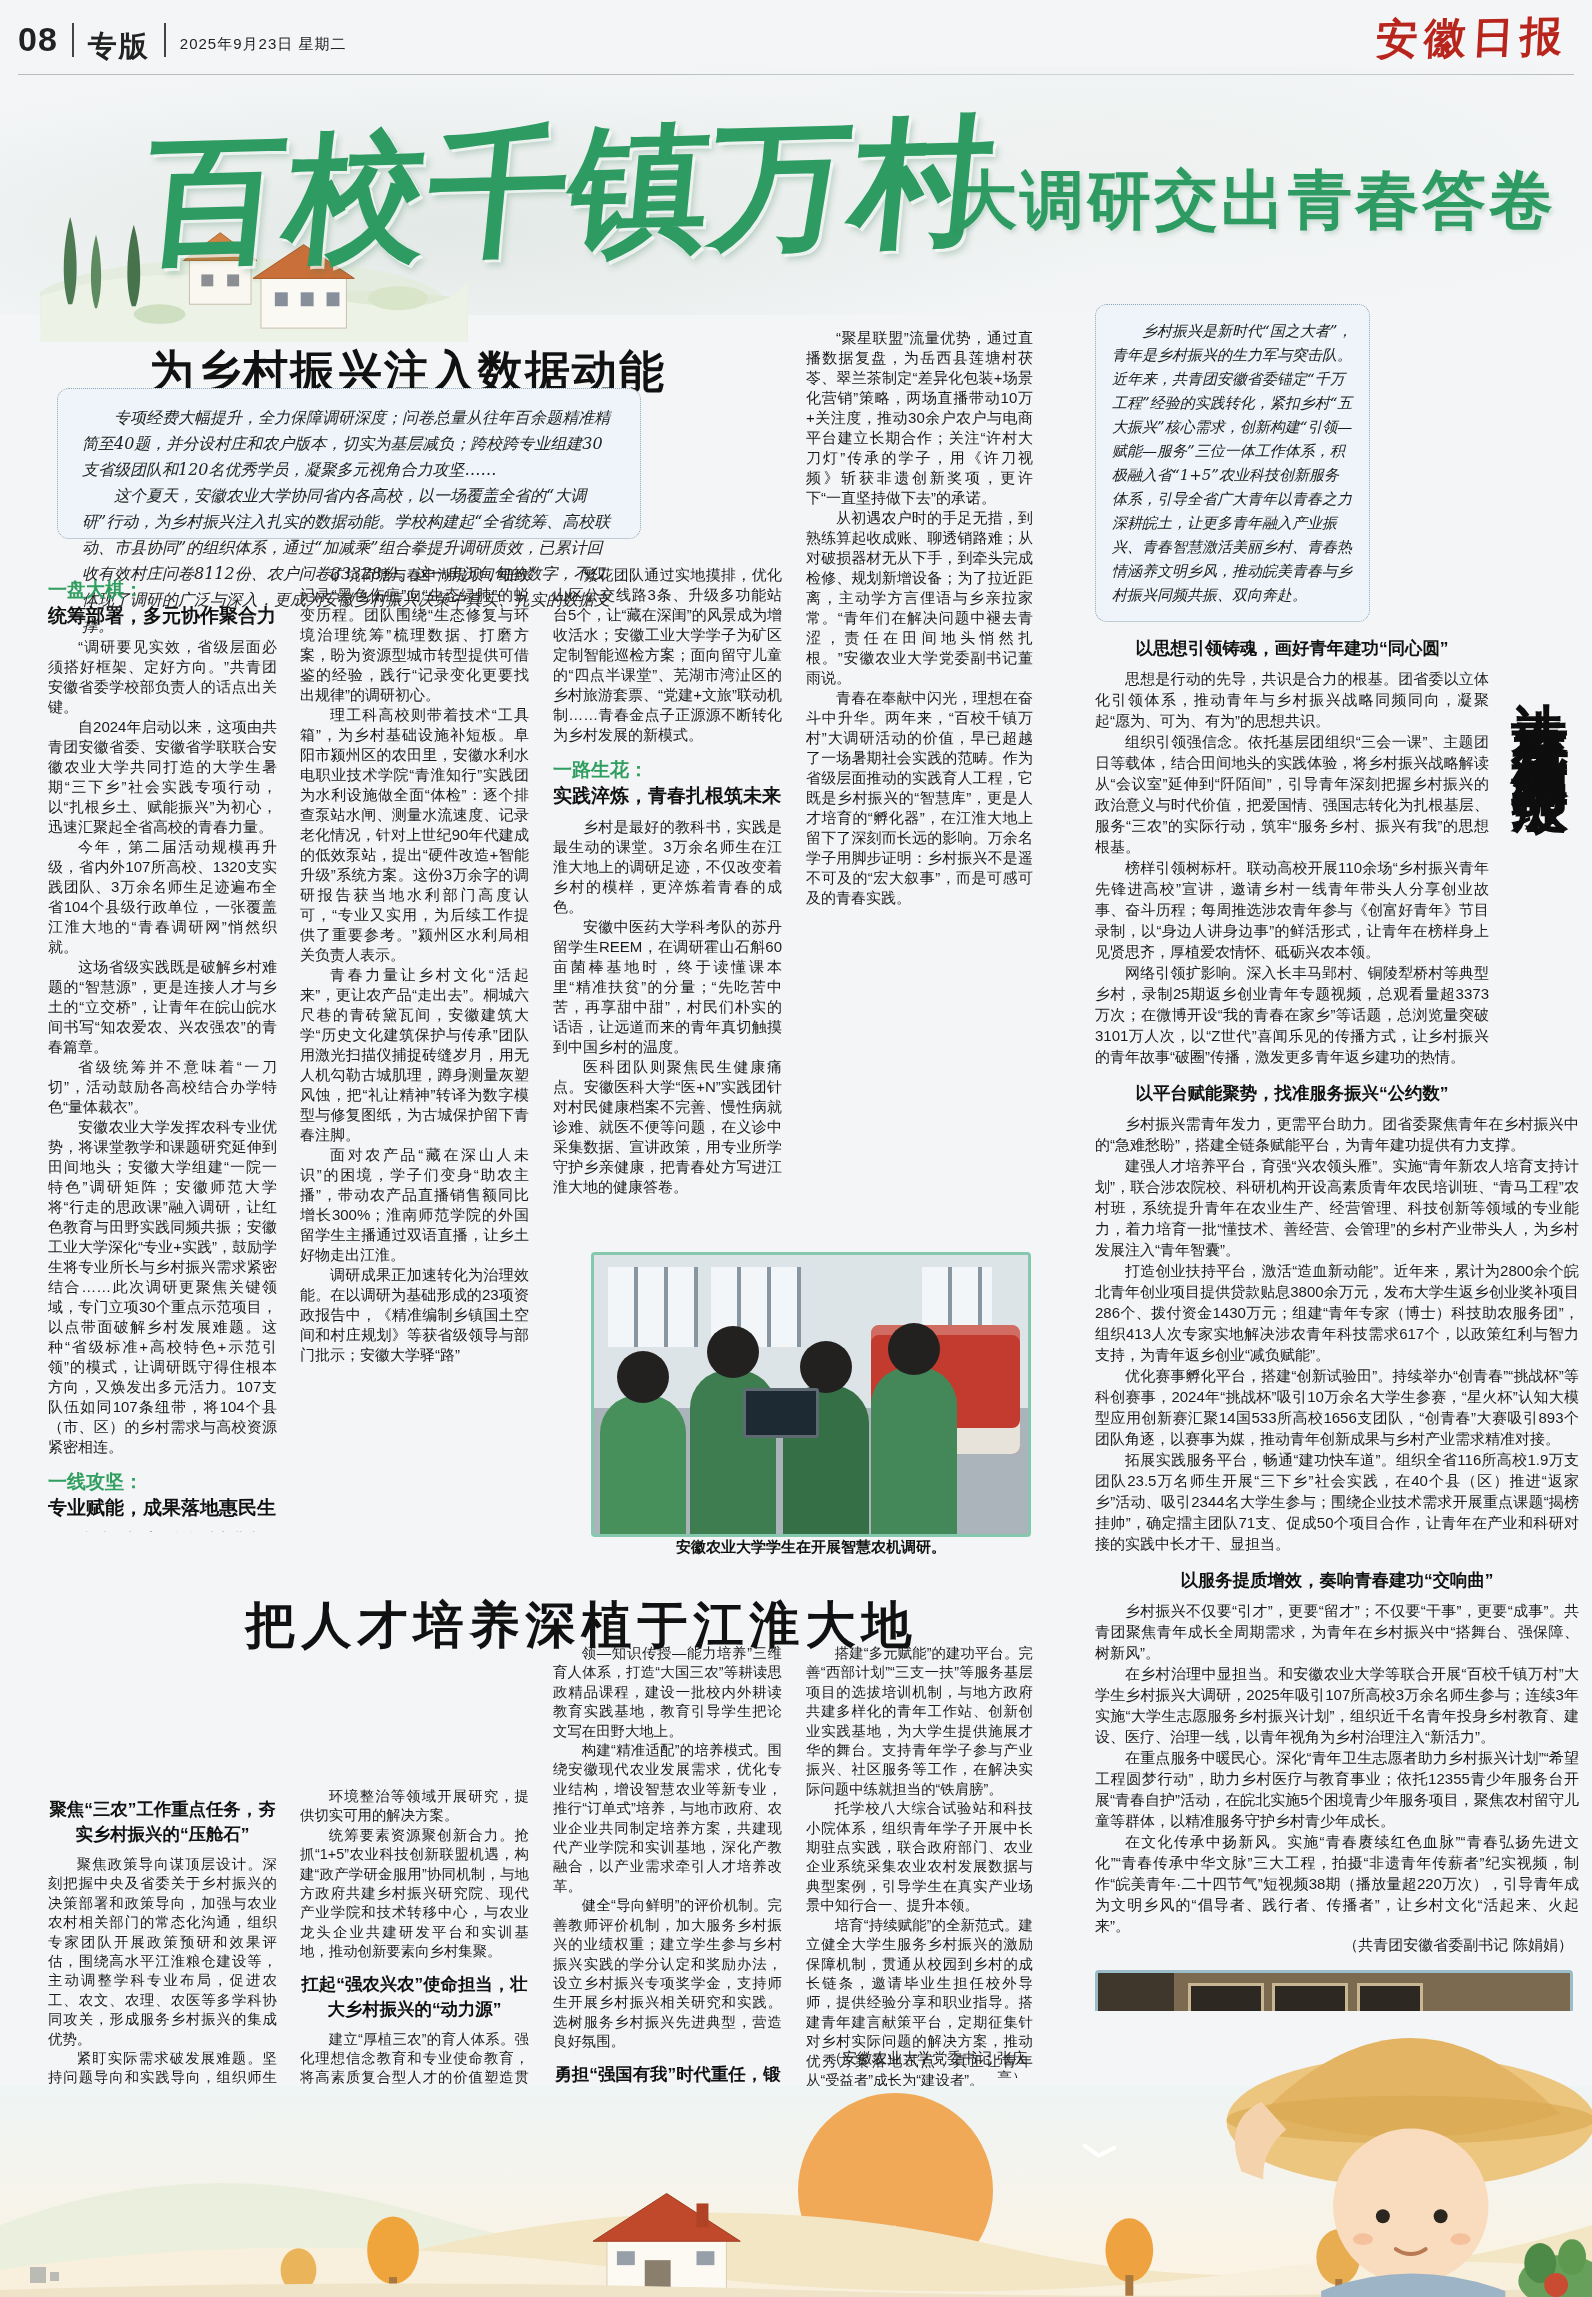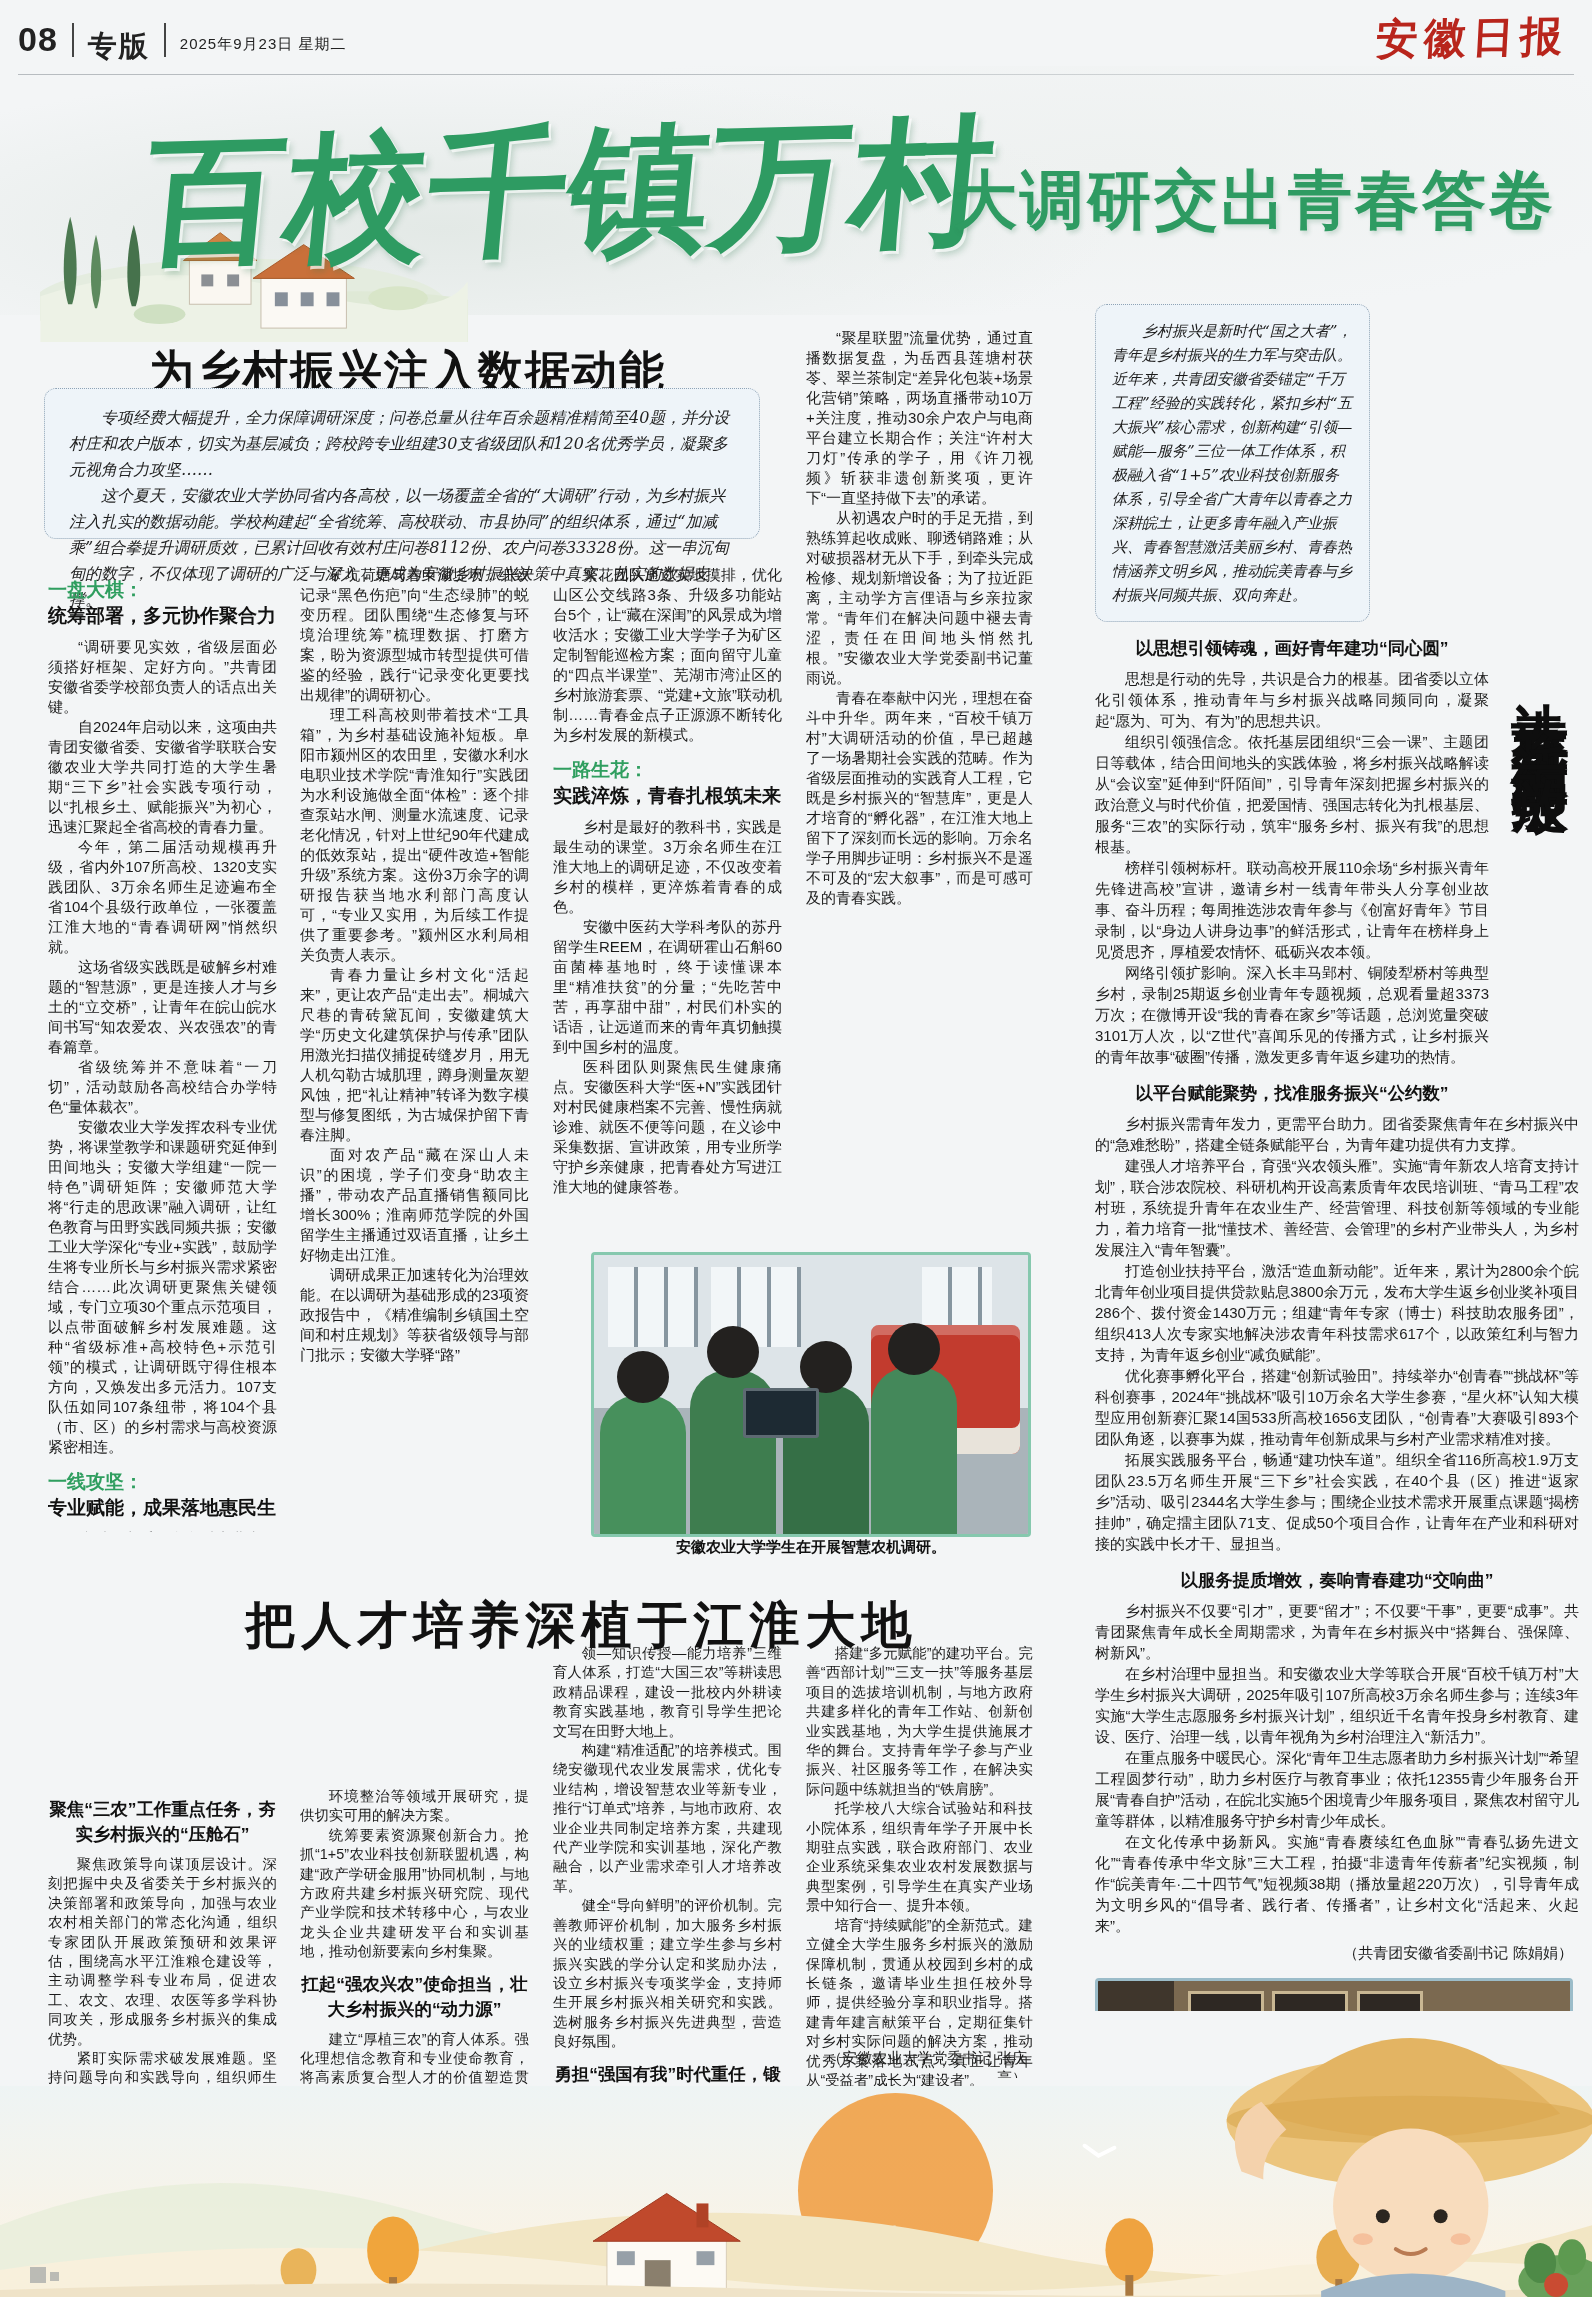--- a/index.html
+++ b/index.html
@@ -17,40 +17,40 @@
   
   .banner-wash{position:absolute;top:66px;left:0;width:100%;height:249px;
     background:radial-gradient(60% 90% at 28% 65%, #e3e9e6 0%, rgba(227,233,230,0) 70%),
                radial-gradient(50% 80% at 70% 40%, #eef1f0 0%, rgba(238,241,240,0) 75%);}
   .callig{position:absolute;left:147px;top:107px;font-family:"DejaVu Serif",serif;font-weight:900;font-size:139px;line-height:1.2;color:#2e9b62;letter-spacing:2px;transform:skewX(-7deg) rotate(-1.5deg);text-shadow:3px 3px 0 rgba(255,255,255,.7),5px 6px 6px rgba(46,120,80,.25);}
   .banner-bold{position:absolute;left:953px;top:157px;font-size:64px;font-weight:900;color:#2e9b62;letter-spacing:3px;text-shadow:2px 3px 4px rgba(46,120,80,.2);}
   
   .a1-title{position:absolute;left:139px;top:312px;width:537px;text-align:center;font-size:45px;font-weight:900;letter-spacing:2px;color:#111;}
   .introbox{position:absolute;background:#eef4f9;border:1px dotted #8fa3b5;border-radius:12px;padding:16px 24px;box-sizing:border-box;}
   .introbox p{margin:0;text-indent:2em;font-family:"DejaVu Serif",serif;font-style:italic;font-size:16px;line-height:26px;color:#222;}
-  .ib1{left:44px;top:388px;width:716px;height:151px;}
+  .ib1{left:57px;top:388px;width:584px;height:151px;}
   .ib3{left:58px;top:1644px;width:476px;height:125px;}
   .ib3 p{font-size:15px;line-height:24px;}
   .ncol{position:absolute;text-align:justify;font-size:15px;line-height:20px;overflow:hidden;}
   .ncol p{margin:0;text-indent:2em;}
   .sub{margin:12px 0 8px;font-size:19px;line-height:26px;font-weight:900;}
   .sub .g{display:block;color:#2f9e5f;}
   .sub .b{display:block;color:#111;}
   .sub2{margin:10px 0 8px;font-size:17.4px;line-height:25px;font-weight:900;text-align:center;color:#111;}
   .c1{left:48px;top:565px;width:229px;height:967px;}
   .c2{left:300px;top:565px;width:229px;height:967px;}
   .c3{left:553px;top:565px;width:229px;height:677px;}
   .c4{left:806px;top:328px;width:227px;height:913px;}
   .a3col{font-size:14.4px;line-height:19.4px;}
   .cA{left:48px;top:1787px;width:229px;height:306px;}
   .cB{left:300px;top:1787px;width:229px;height:306px;}
   .cC{left:553px;top:1644px;width:229px;height:442px;}
   .cD{left:806px;top:1644px;width:227px;height:448px;}
   .a3-title{position:absolute;left:109px;top:1558px;width:945px;text-align:center;font-size:50px;font-weight:900;letter-spacing:6px;color:#111;}
-  .byline{text-align:right;font-family:"DejaVu Serif",serif;font-size:15px;margin-top:8px;padding-right:6px;text-indent:0 !important;}
+  .byline{text-align:right;font-family:"DejaVu Serif",serif;font-size:15px;margin-top:0;padding-right:6px;text-indent:0 !important;}
   
   .photo{position:absolute;border:3px solid #86c8ae;border-radius:4px;overflow:hidden;background:#cfd8dc;}
   .ph1{left:591px;top:1252px;width:434px;height:279px;}
   .caption{position:absolute;font-size:15px;font-weight:700;color:#111;text-align:center;}
   .cap1{left:591px;top:1538px;width:440px;}
   
   .ph1 .wall{position:absolute;inset:0;background:linear-gradient(#dde4e8 0 55%,#aab4ba 55% 100%);}
   .ph1 .win{position:absolute;top:12px;width:90px;height:80px;background:repeating-linear-gradient(90deg,#f2f6f8 0 26px,#8796a0 26px 30px),repeating-linear-gradient(#f2f6f8 0 22px,#8796a0 22px 26px);}
   .machine{position:absolute;right:8px;top:70px;width:149px;height:129px;background:#c23b2e;border-radius:8px;box-shadow:inset 0 -26px 0 #e8e3da,inset 0 10px 0 rgba(255,255,255,.25);}
   .person{position:absolute;bottom:0;width:86px;height:149px;background:#3e7d4f;border-radius:38px 38px 0 0;}

